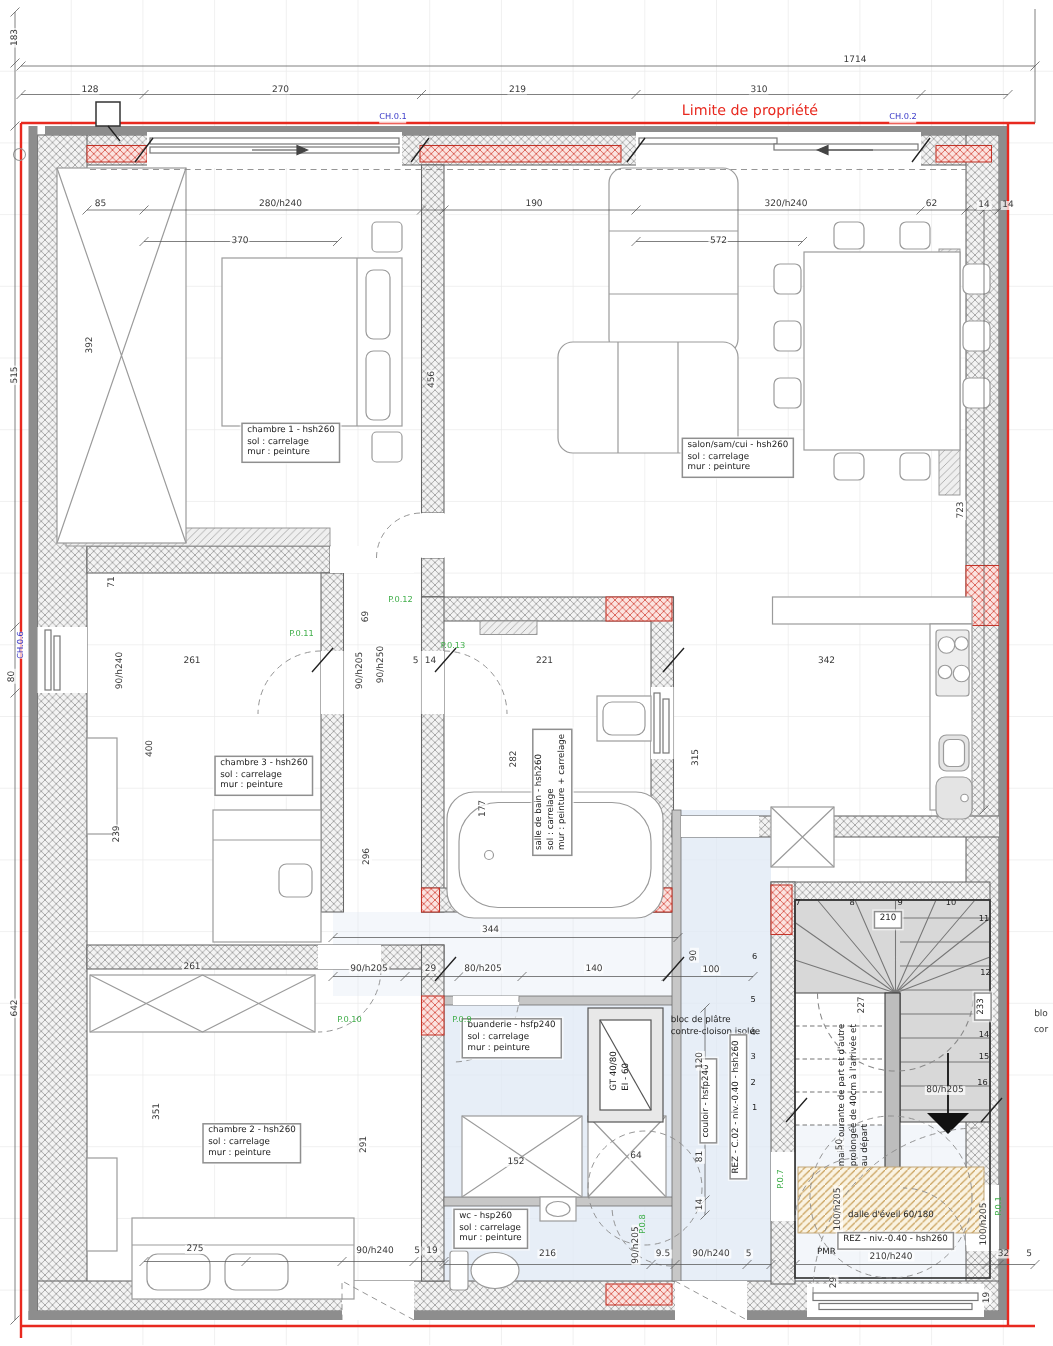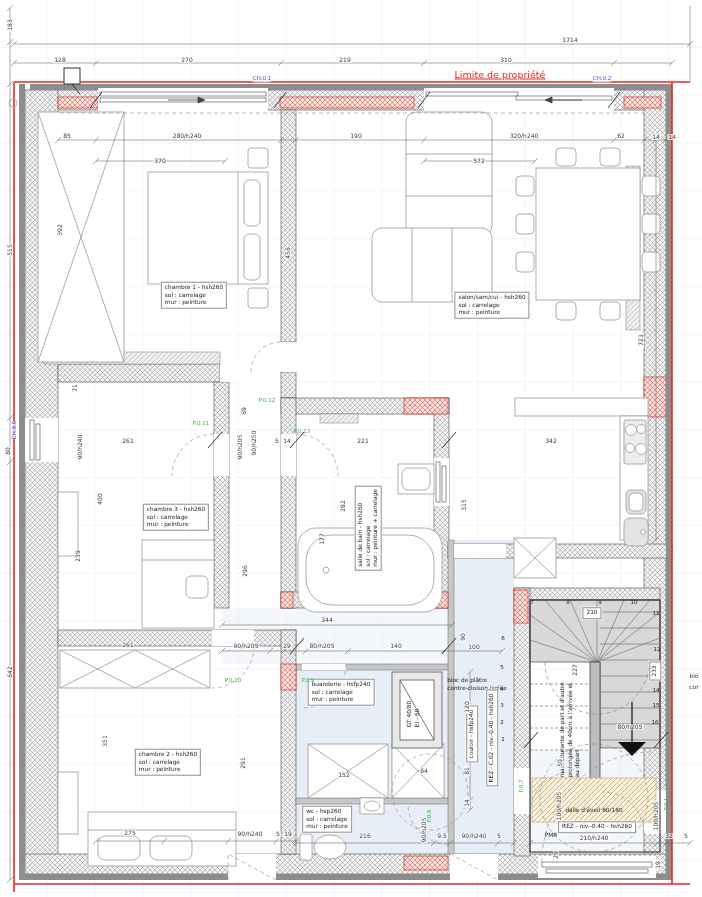--- a/index.html
+++ b/index.html
@@ -9,21 +9,21 @@
   #label-layer{position:absolute;left:0;top:0;width:702px;height:897px;pointer-events:none;}
   .dim{position:absolute;font-size:6px;color:#3a3a3a;line-height:1;white-space:nowrap;
        background:rgba(255,255,255,.72);padding:0 1px;}
   .tag-door{position:absolute;font-size:5.5px;color:#3fae49;line-height:1;white-space:nowrap;}
   .tag-window{position:absolute;font-size:5.5px;color:#3a3ac8;line-height:1;white-space:nowrap;
        background:rgba(255,255,255,.72);}
   .step{position:absolute;font-size:5.5px;color:#222;line-height:1;}
   .room-label{position:absolute;font-size:5.8px;color:#222;line-height:1.3;white-space:nowrap;text-align:left;}
   .room-label.boxed{background:#fff;border:0.5px solid #8f8f8f;padding:1px 3px;box-shadow:0 0 0 1px rgba(255,255,255,.6);}
   .prop-label{position:absolute;left:500px;top:74px;transform:translate(-50%,-50%);
-       color:#e8291f;font-size:9.5px;white-space:nowrap;text-decoration:underline;}
+       color:#e8291f;font-size:9.5px;white-space:nowrap;}
 </style>
 </head>
 <body>
 
 <div class="plan">
 <svg width="702" height="897" viewBox="0 0 702 897" xmlns="http://www.w3.org/2000/svg">
   <defs>
     <pattern id="xh" width="5" height="5" patternUnits="userSpaceOnUse">
       <rect width="5" height="5" fill="#f3f3f3"></rect>
       <path d="M0,0 L5,5 M5,0 L0,5" stroke="#8f8f8f" stroke-width="0.5"></path>

